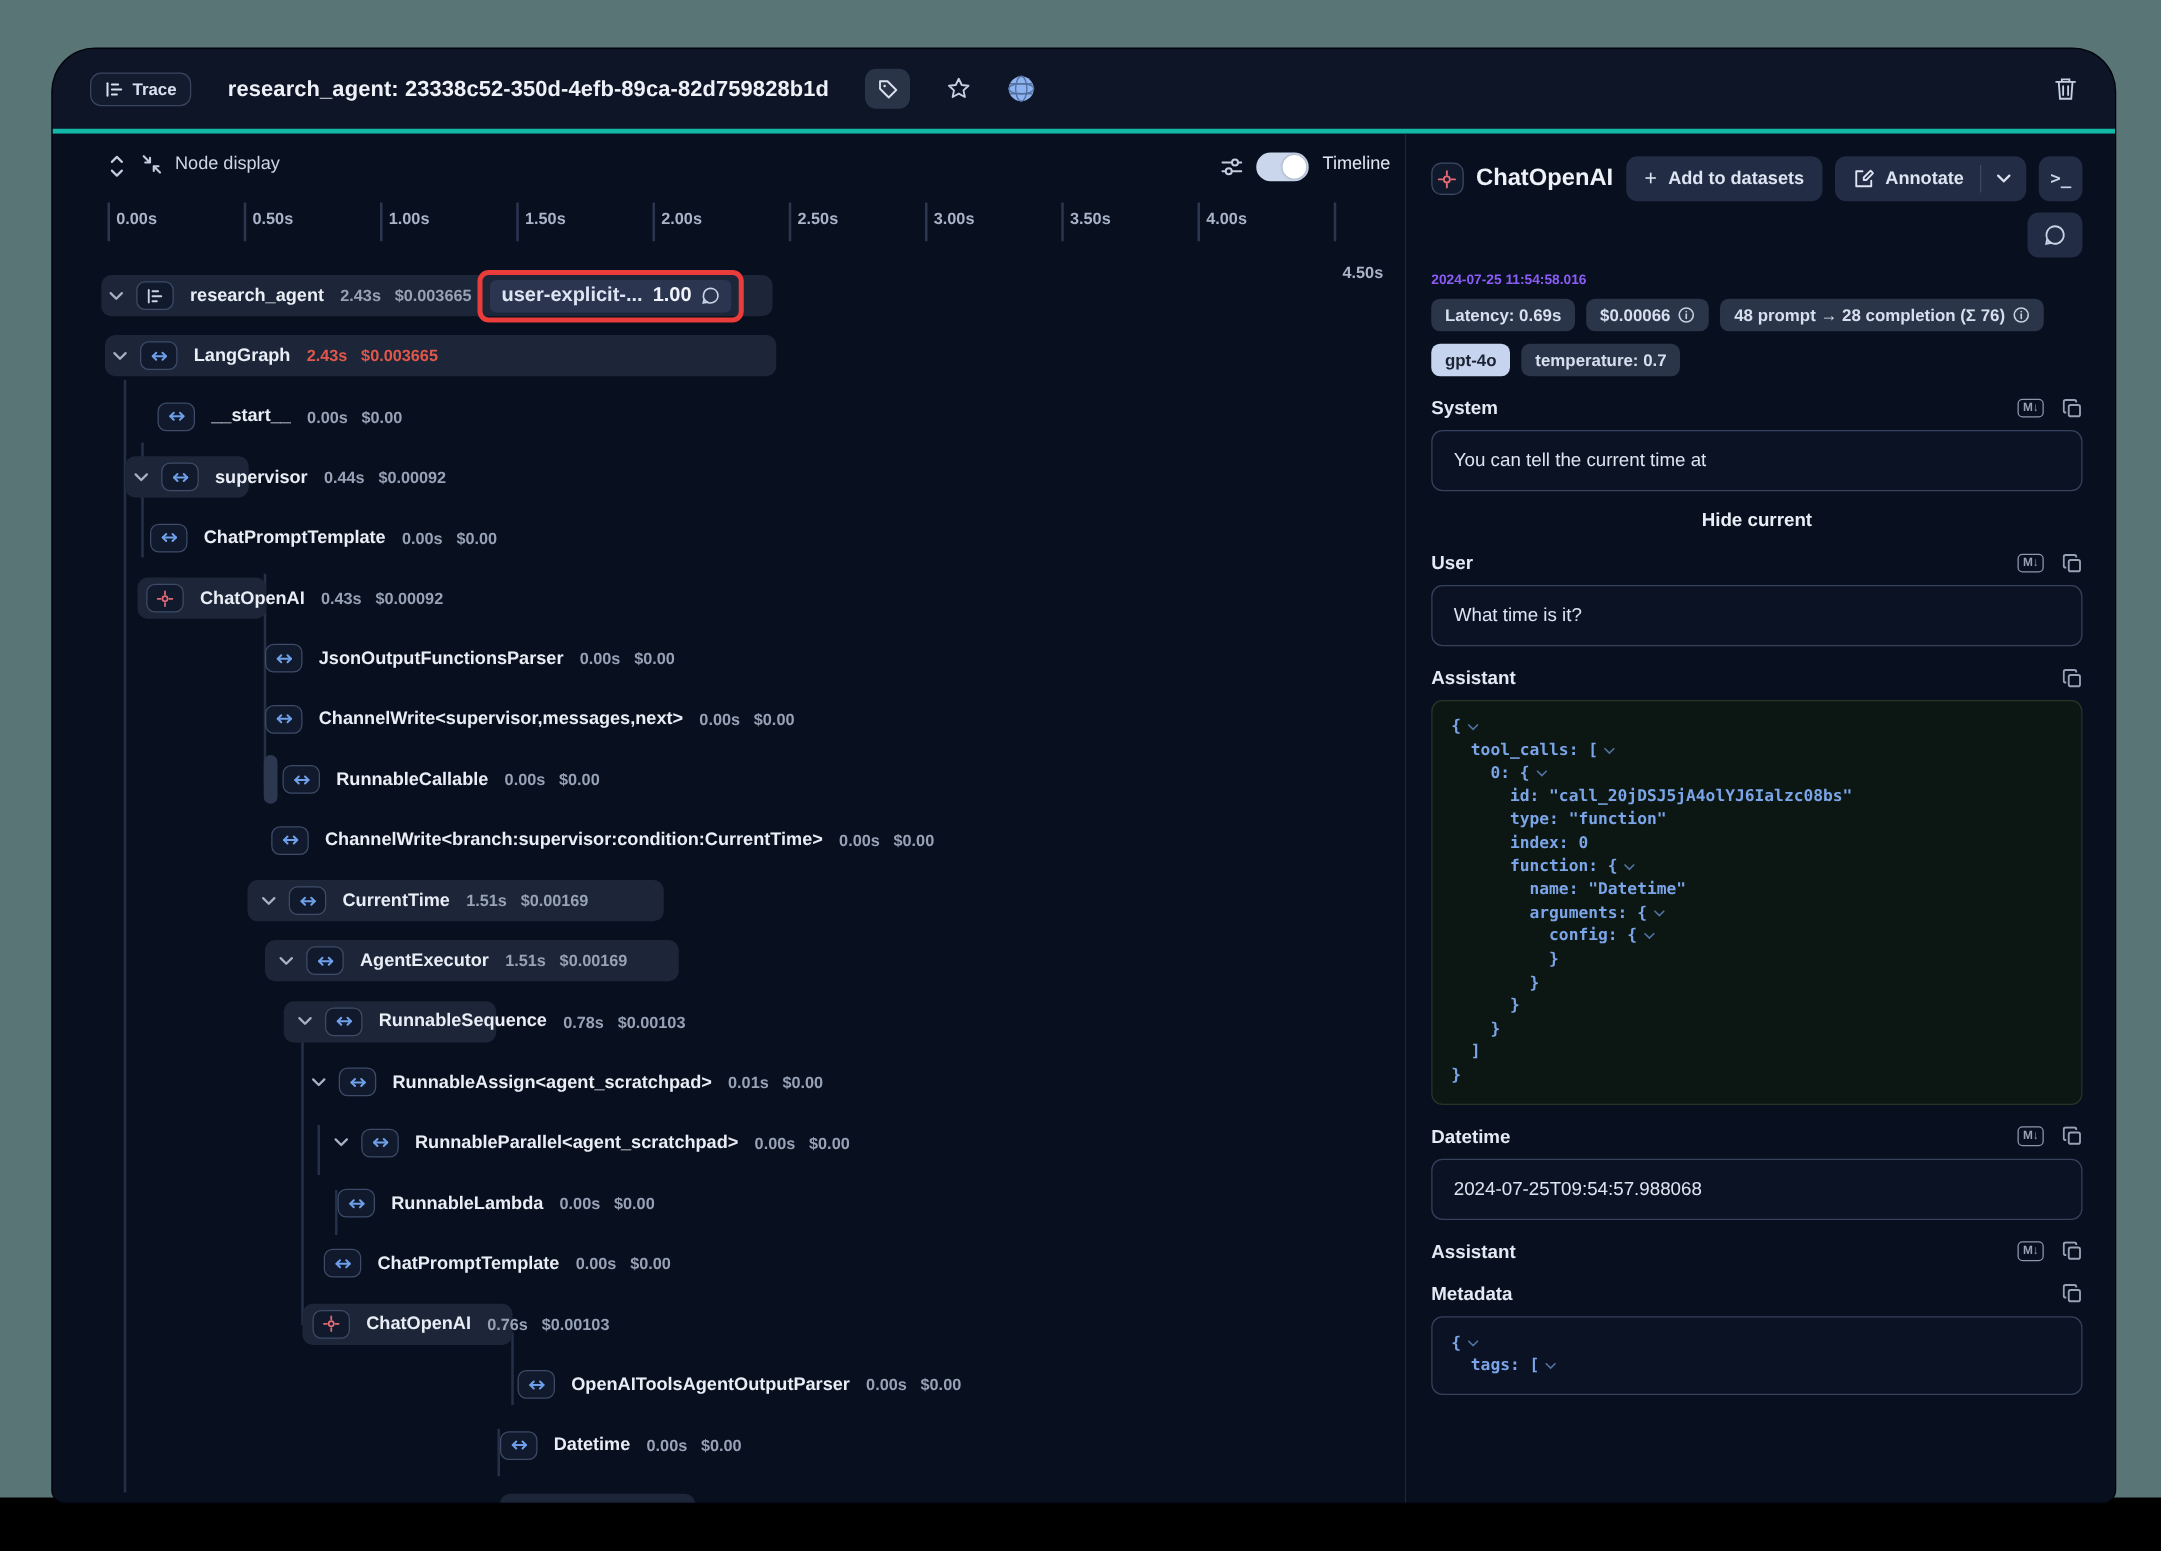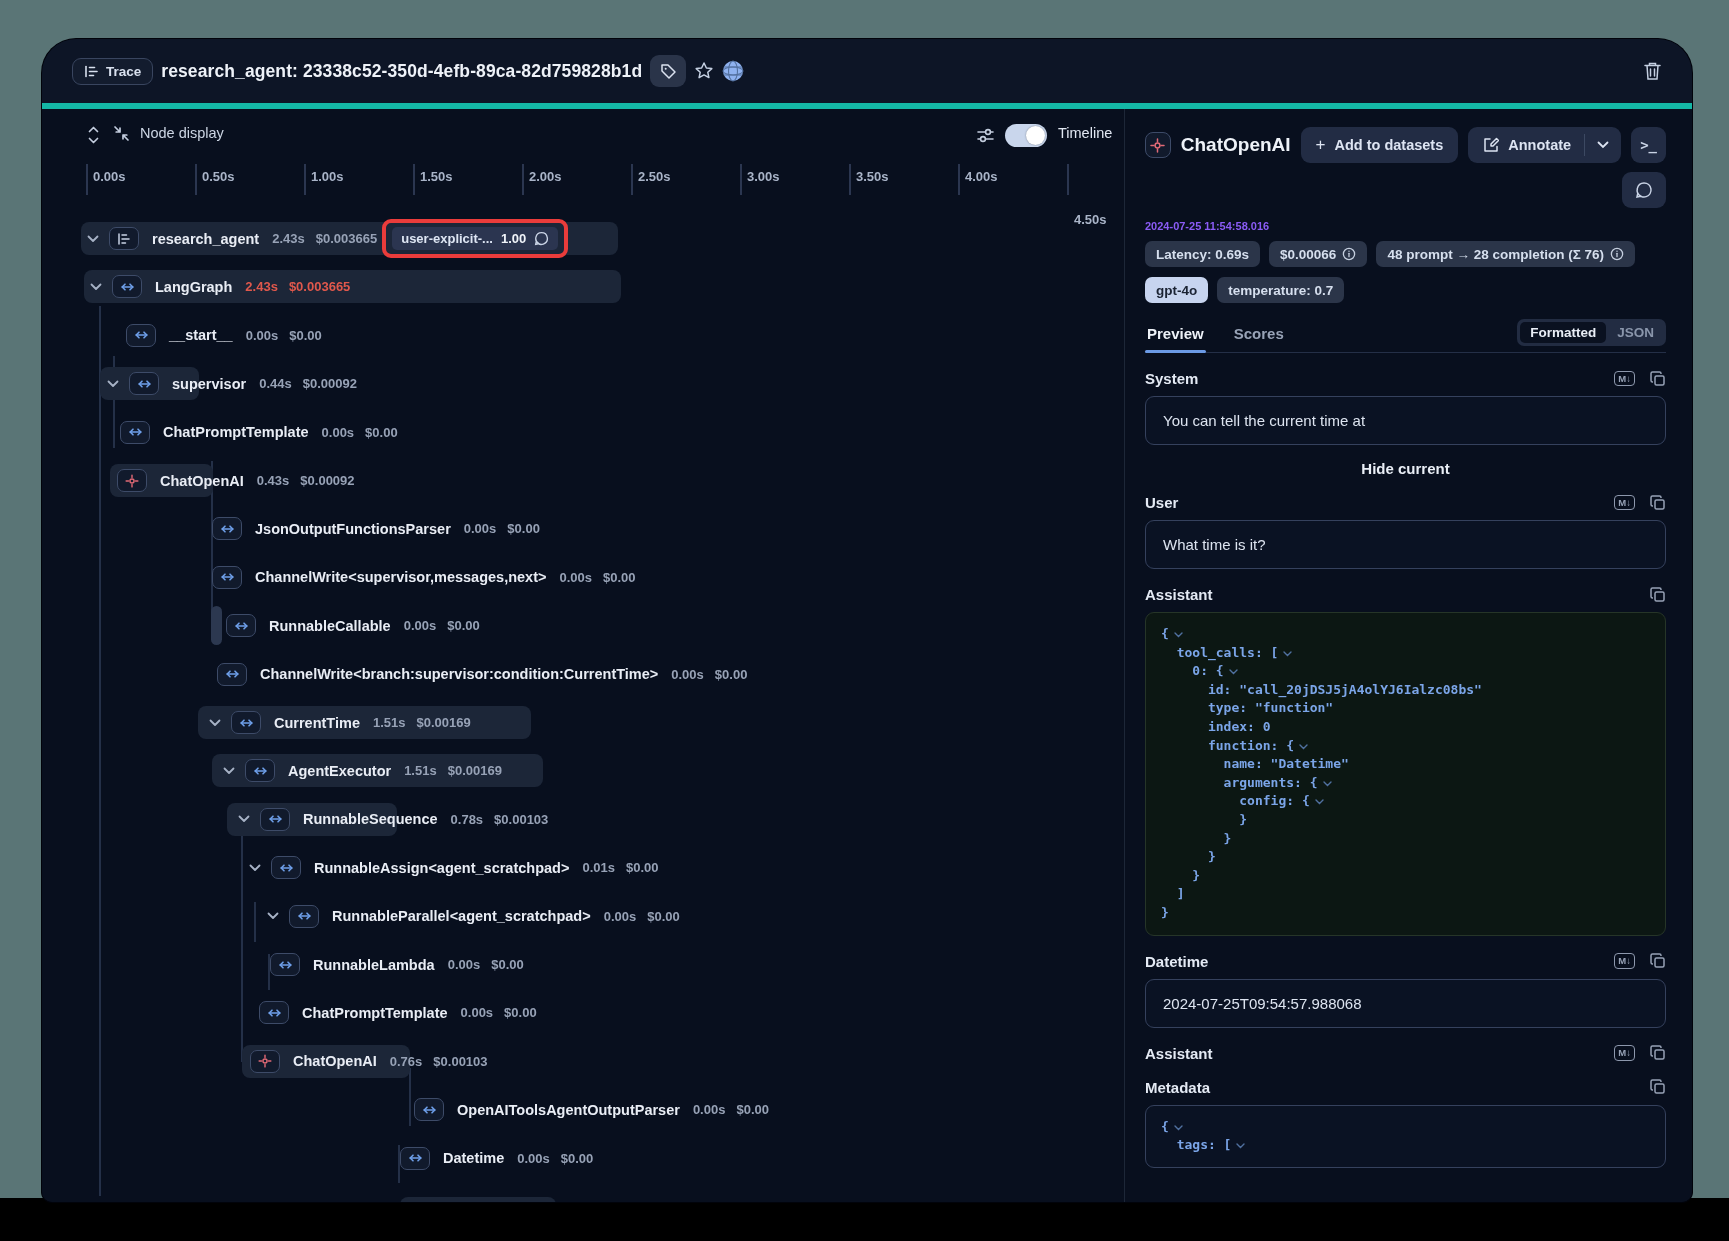--- a/index.html
+++ b/index.html
@@ -2,21 +2,21 @@
 <html><head>
 <meta charset="utf-8">
 <style>
   html,body{margin:0;padding:0}
   body{width:1729px;height:1241px;background:#5a7576;position:relative;overflow:hidden;
        font-family:"Liberation Sans",sans-serif;-webkit-font-smoothing:antialiased}
   .bottom-strip{position:absolute;left:0;top:1198px;width:1729px;height:43px;background:#000}
   .window{position:absolute;left:42px;top:39px;width:1650px;height:1163px;background:#060b16;
           border-radius:34px 34px 10px 10px;overflow:hidden;box-shadow:0 0 0 1px #01030a}
   
-  .topbar{height:64px;background:#0d1526;border-bottom:6px solid #14b8a6;display:flex;align-items:center;padding:0 30px;gap:8px}
+  .topbar{height:64px;background:#0d1526;border-bottom:4px solid #14b8a6;display:flex;align-items:center;padding:0 30px;gap:29px}
   .trace-badge{display:flex;align-items:center;gap:7px;border:1px solid #39455f;background:#131c2e;border-radius:9px;
                padding:5px 11px;color:#d8e0ee;font-size:13.5px;font-weight:700}
   .win-title{font-size:17.5px;font-weight:700;color:#eef2f8;letter-spacing:.1px}
   .tag-btn{width:36px;height:32px;border-radius:9px;background:#2a3449;display:flex;align-items:center;justify-content:center}
   .top-ic{display:flex;align-items:center;justify-content:center}
   .trash-btn{margin-left:auto;display:flex;align-items:center;justify-content:center}
   
   .main{display:flex;height:1098px}
   .left{width:1082px;position:relative;background:#080f1e;border-right:1px solid #1d2738;overflow:hidden}
   .right{flex:1;position:relative;background:#080f1e;padding:14px 26px 0 20px;overflow:hidden}
@@ -38,21 +38,21 @@
   .tline{position:absolute;top:0;height:33px;display:flex;align-items:center}
   .chev{width:14px;margin-right:9px;display:flex;align-items:center;justify-content:center}
   .node-chip{width:28px;height:21px;border:1.5px solid #3d4b68;border-radius:7px;background:#111a2c;
              display:flex;align-items:center;justify-content:center;margin-right:13px;flex:none}
   .tname{font-size:14.5px;font-weight:700;color:#e9edf5;margin-right:13px;white-space:nowrap}
   .tmeta{font-size:13px;color:#97a2b6;font-weight:600;margin-right:11px;white-space:nowrap}
   .redv{color:#e0584c}
   .fchip-wrap{position:relative;margin-left:4px}
   .fchip-wrap::before{content:"";position:absolute;inset:-8px -10px;border:4px solid #ea3c3b;border-radius:9px}
   .fchip{position:relative;display:flex;align-items:center;gap:8px;background:#2b3550;border-radius:5px;
-         padding:4px 9px;font-size:13px;color:#dde5f3;font-weight:600;white-space:nowrap}
+         padding:4px 9px;font-size:16px;color:#dde5f3;font-weight:600;white-space:nowrap}
   .fval{font-weight:700;color:#eff3f9}
   
   .rp-titlerow{display:flex;align-items:center;gap:10px;margin-top:4px}
   .rp-chip{width:30px;height:24px;border:1.5px solid #3d4b68;border-radius:8px;background:#111a2c;display:flex;align-items:center;justify-content:center}
   .rp-title{font-size:19px;font-weight:700;color:#eef2f8;margin-right:auto}
   .btn{display:flex;align-items:center;gap:9px;background:#222c44;border-radius:9px;height:36px;padding:0 15px;
        font-size:14.5px;font-weight:700;color:#dde4f2;cursor:pointer;white-space:nowrap}
   .combo{display:flex;align-items:center;background:#222c44;border-radius:9px;height:36px}
   .combo .main-part{display:flex;align-items:center;gap:9px;padding:0 13px 0 15px;font-size:14.5px;font-weight:700;color:#dde4f2}
   .combo .divider{width:1px;height:22px;background:#3c4962}
@@ -602,28 +602,20 @@
                 <circle cx="7" cy="4.2" r="0.7" fill="#c5cfdf" stroke="none"></circle>
               </svg>
             </span>
           </span>
         </div>
       <div class="badges" style="margin-top:10px">
         <span class="badge light">gpt-4o</span>
         <span class="badge">temperature: 0.7</span>
       </div>
 
-      <div class="tabsrow">
-        <span class="tab on">Preview</span>
-        <span class="tab off">Scores</span>
-        <span class="seg">
-          <span class="on">Formatted</span>
-          <span class="off">JSON</span>
-        </span>
-      </div>
 
       <div class="sect">
         <h3>System</h3>
         <span class="sicons">
           <span class="md-ic">M↓</span>
           <svg width="16" height="16" viewBox="0 0 16 16" fill="none" stroke="#97a2b6" stroke-width="1.5">
             <rect x="5" y="5" width="9" height="9" rx="1.5"></rect>
               <path d="M11 3V2.5A1.5 1.5 0 0 0 9.5 1H2.5 A1.5 1.5 0 0 0 1 2.5v7A1.5 1.5 0 0 0 2.5 11H3"></path>
           </svg>
         </span>

